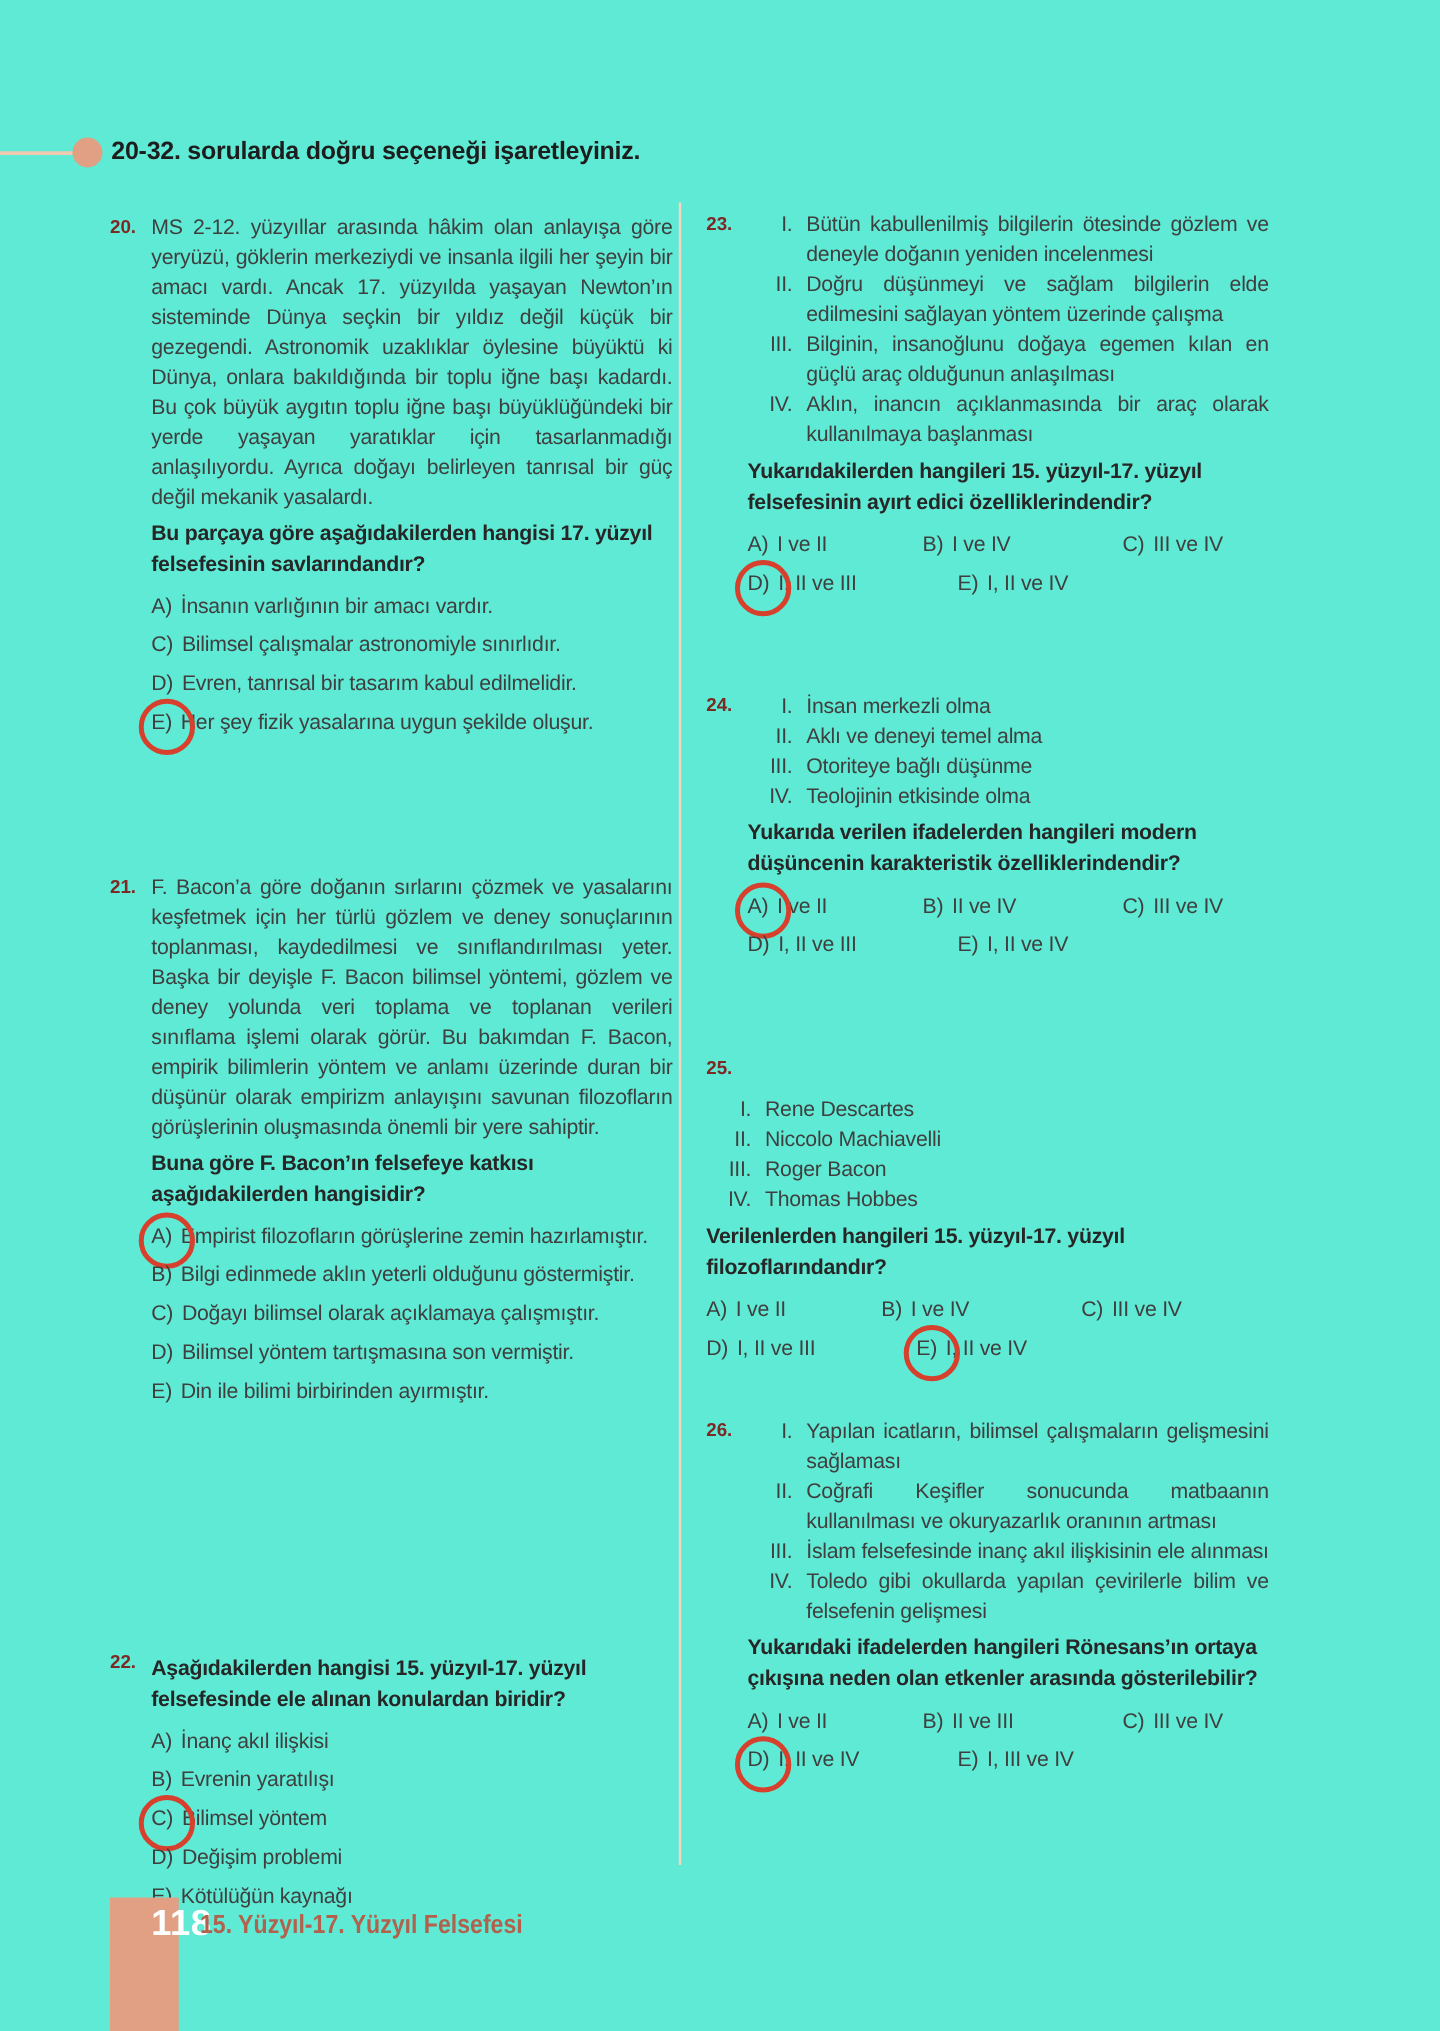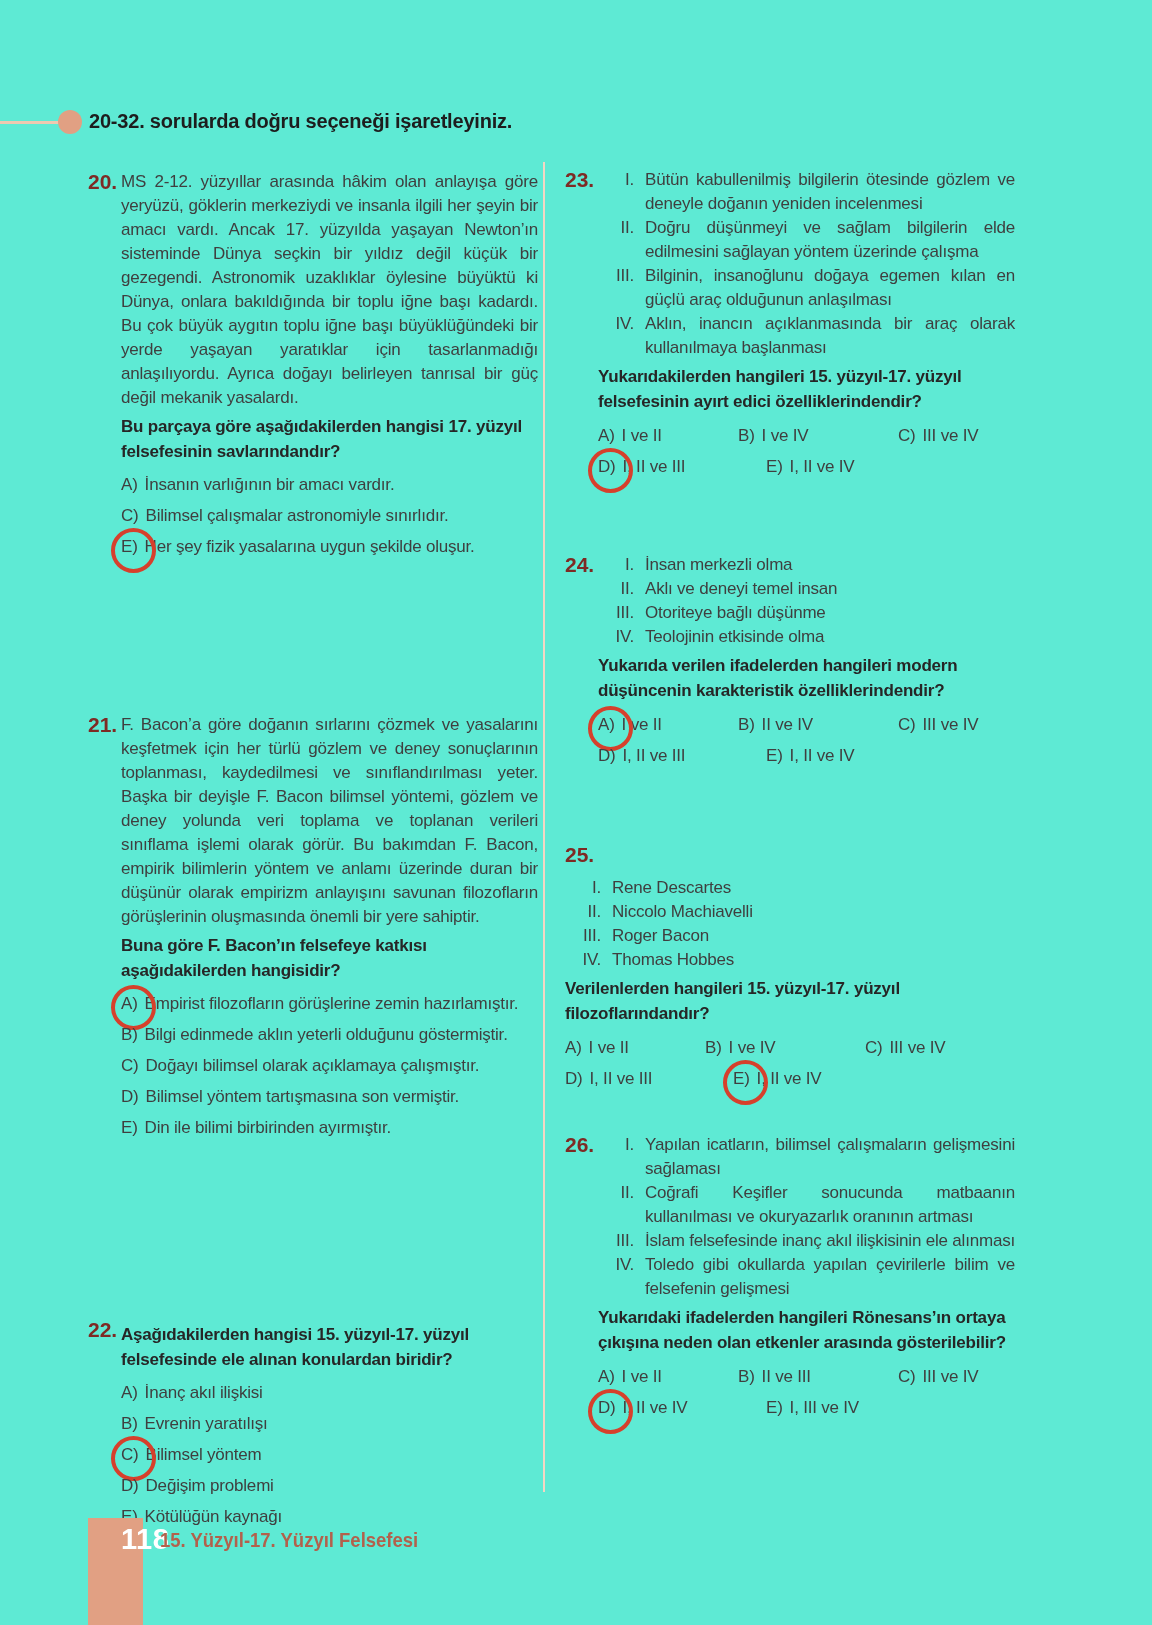--- a/index.html
+++ b/index.html
@@ -22,21 +22,21 @@
   .accent-line{position:absolute;left:0;top:121px;width:60px;height:3px;background:var(--accent-light);}
   .accent-dot{position:absolute;left:58px;top:110px;width:24px;height:24px;border-radius:50%;background:var(--accent);}
   .header-text{
     position:absolute;left:89px;top:110px;font-size:20px;font-weight:bold;
     color:#1d1d1d;letter-spacing:-0.2px;
   }
   
   .column-divider{position:absolute;left:543px;top:162px;width:2px;height:1330px;background:var(--divider);}
   
   .question{position:absolute;display:flex;width:450px;}
-  .qnum{width:33px;flex:0 0 33px;font-weight:bold;color:var(--question-number);font-size:21px;line-height:24px;}
+  .qnum{width:33px;flex:0 0 33px;font-weight:bold;color:var(--question-number);font-size:15px;line-height:24px;}
   .qcontent{flex:1;font-size:17px;line-height:24px;letter-spacing:-0.2px;}
   .qbody{text-align:justify;}
   .qstem{font-weight:bold;color:var(--stem-text);margin-top:4px;line-height:25px;}
   .item{display:flex;}
   .item-num{flex:0 0 36px;text-align:right;margin-right:11px;}
   .item-text{flex:1;text-align:justify;}
   .opts{margin-top:9px;}
   .opt{padding-left:32px;text-indent:-32px;line-height:24px;margin-bottom:7px;}
   .opt-letter{position:relative;margin-right:7px;}
   .opt-text{}
@@ -69,25 +69,26 @@
 
   <div id="questions-root">
       <div class="question" style="left: 88px; top: 170px;">
         <div class="qnum">20.</div>
         <div class="qcontent">
           <div class="qbody">MS 2-12. yüzyıllar arasında hâkim olan anlayışa göre yeryüzü, göklerin merkeziydi ve insanla ilgili her şeyin bir amacı vardı. Ancak 17. yüzyılda yaşayan Newton’ın sisteminde Dünya seçkin bir yıldız değil küçük bir gezegendi. Astronomik uzaklıklar öylesine büyüktü ki Dünya, onlara bakıldığında bir toplu iğne başı kadardı. Bu çok büyük aygıtın toplu iğne başı büyüklüğündeki bir yerde yaşayan yaratıklar için tasarlanmadığı anlaşılıyordu. Ayrıca doğayı belirleyen tanrısal bir güç değil mekanik yasalardı.</div>
           <div class="qstem">Bu parçaya göre aşağıdakilerden hangisi 17. yüzyıl felsefesinin savlarındandır?</div>
           <div class="opts">
             <div class="opt"><span class="opt-letter">A)</span><span class="opt-text">İnsanın varlığının bir amacı vardır.</span></div>
             <div class="opt"><span class="opt-letter">C)</span><span class="opt-text">Bilimsel çalışmalar astronomiyle sınırlıdır.</span></div>
+            <div class="opt"><span class="opt-letter">D)</span><span class="opt-text">Evren, tanrısal bir tasarım kabul edilmelidir.</span></div>
             <div class="opt"><span class="opt-letter circled">E)</span><span class="opt-text">Her şey fizik yasalarına uygun şekilde oluşur.</span></div>
           </div>
         </div>
       </div>
-      <div class="question" style="left: 88px; top: 713px;">
+      <div class="question" style="left: 88px; top: 698px;">
         <div class="qnum">21.</div>
         <div class="qcontent">
           <div class="qbody">F. Bacon’a göre doğanın sırlarını çözmek ve yasalarını keşfetmek için her türlü gözlem ve deney sonuçlarının toplanması, kaydedilmesi ve sınıflandırılması yeter. Başka bir deyişle F. Bacon bilimsel yöntemi, gözlem ve deney yolunda veri toplama ve toplanan verileri sınıflama işlemi olarak görür. Bu bakımdan F. Bacon, empirik bilimlerin yöntem ve anlamı üzerinde duran bir düşünür olarak empirizm anlayışını savunan filozofların görüşlerinin oluşmasında önemli bir yere sahiptir.</div>
           <div class="qstem">Buna göre F. Bacon’ın felsefeye katkısı aşağıdakilerden hangisidir?</div>
           <div class="opts">
             <div class="opt"><span class="opt-letter circled">A)</span><span class="opt-text">Empirist filozofların görüşlerine zemin hazırlamıştır.</span></div>
             <div class="opt"><span class="opt-letter">B)</span><span class="opt-text">Bilgi edinmede aklın yeterli olduğunu göstermiştir.</span></div>
             <div class="opt"><span class="opt-letter">C)</span><span class="opt-text">Doğayı bilimsel olarak açıklamaya çalışmıştır.</span></div>
             <div class="opt"><span class="opt-letter">D)</span><span class="opt-text">Bilimsel yöntem tartışmasına son vermiştir.</span></div>
             <div class="opt"><span class="opt-letter">E)</span><span class="opt-text">Din ile bilimi birbirinden ayırmıştır.</span></div>
@@ -142,21 +143,21 @@
       </div>
       <div class="question" style="left: 565px; top: 553px;">
         <div class="qnum">24.</div>
         <div class="qcontent">
           <div class="item">
             <span class="item-num">I.</span>
             <span class="item-text">İnsan merkezli olma</span>
           </div>
           <div class="item">
             <span class="item-num">II.</span>
-            <span class="item-text">Aklı ve deneyi temel insan</span>
+            <span class="item-text">Aklı ve deneyi temel alma</span>
           </div>
           <div class="item">
             <span class="item-num">III.</span>
             <span class="item-text">Otoriteye bağlı düşünme</span>
           </div>
           <div class="item">
             <span class="item-num">IV.</span>
             <span class="item-text">Teolojinin etkisinde olma</span>
           </div>
           <div class="qstem">Yukarıda verilen ifadelerden hangileri modern düşüncenin karakteristik özelliklerindendir?</div>

